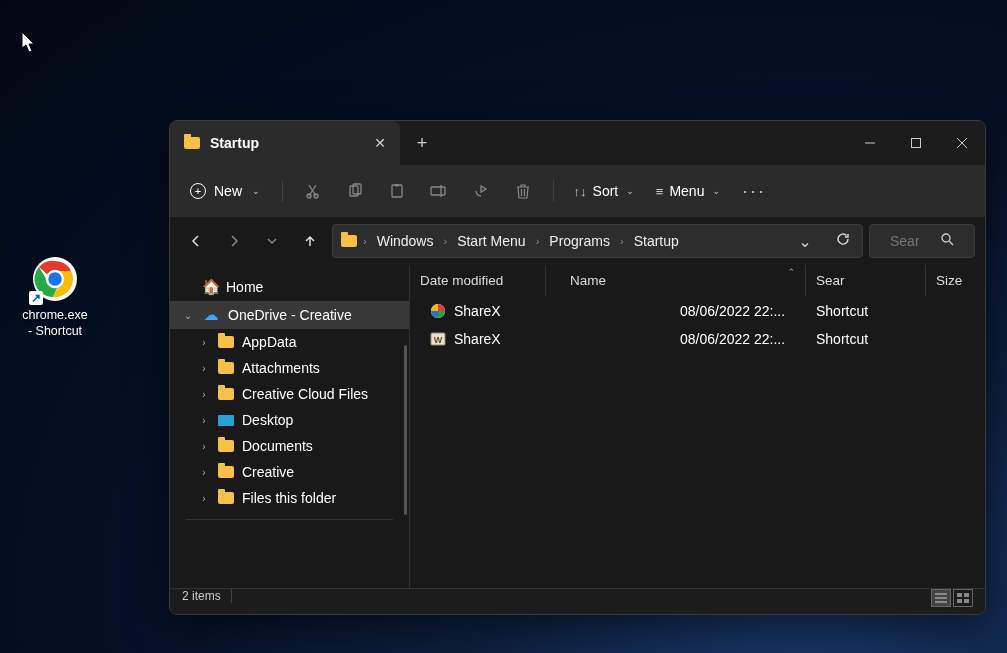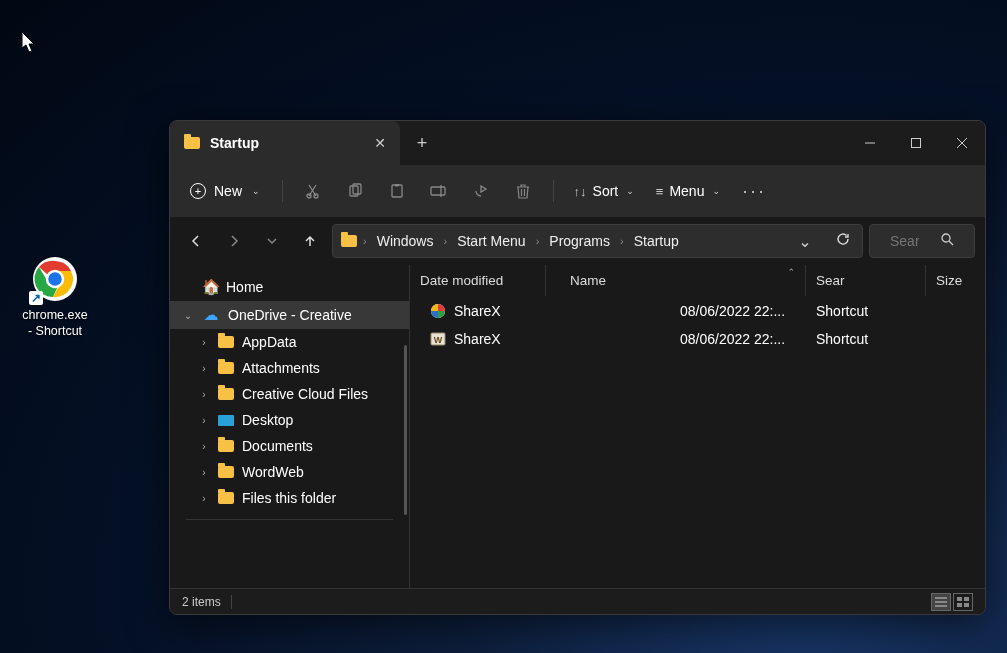--- a/index.html
+++ b/index.html
@@ -122,21 +122,21 @@
     display:flex; align-items:center; height:28px; font-size:14px; cursor:pointer;
   }
   .filerow .cell { padding:0 10px; overflow:hidden; text-overflow:ellipsis; white-space:nowrap; }
   .filerow .cell.name { width:260px; padding-left:20px; display:flex; align-items:center; gap:8px;text-align:center; }
   .filerow .cell.date { width:136px; }
   .filerow .cell.type { width:120px; }
   .file-ic { width:16px; height:16px; display:inline-flex; align-items:center; justify-content:center; font-size:14px; }
 
   .statusbar {
     height:26px; border-top:1px solid #333; background:#1c1c1c;
-    display:flex; align-items:center; padding:0 12px; font-size:12px; color:#ccc;
+    display:flex; align-items:flex-start; padding:0 12px; font-size:12px; color:#ccc;
   }
   .statusbar .sep { width:1px; height:14px; background:#444; margin:0 10px; }
   .status-right { margin-left:auto; display:flex; gap:2px; }
   .view-toggle {
     width:20px; height:18px; border:1px solid #666; display:flex; align-items:center; justify-content:center;
     font-size:10px; cursor:pointer;
   }
   .view-toggle.active { background:#444; }
 
   .home-ic { display:inline-block; width:16px; }
@@ -337,21 +337,21 @@
         <span>Desktop</span>
       </div>
       <div class="side-item" style="padding-left:28px">
         <span class="side-chev">›</span>
         <span class="folder-icon"></span>
         <span>Documents</span>
       </div>
       <div class="side-item" style="padding-left:28px">
         <span class="side-chev">›</span>
         <span class="folder-icon"></span>
-        <span>WordWeb</span>
+        <span>Creative</span>
       </div>
       <div class="side-item" style="padding-left:28px">
         <span class="side-chev">›</span>
         <span class="folder-icon"></span>
         <span>Files this folder</span>
       </div>
       <div class="side-sep"></div>
       <div class="side-scroll"></div>
     </div>
 

